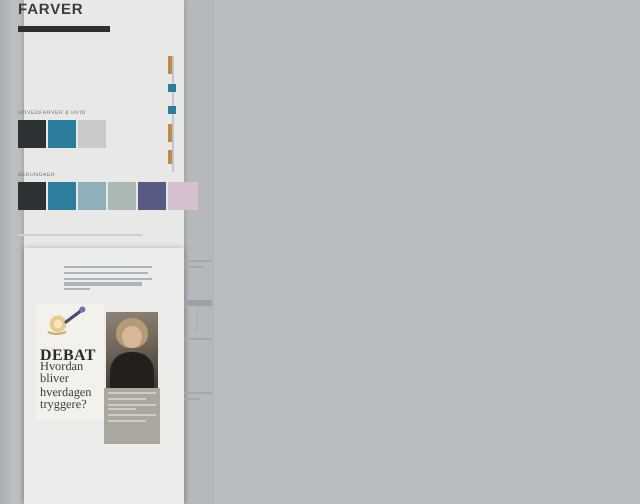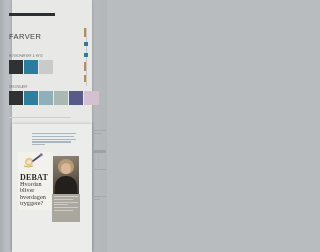--- a/index.html
+++ b/index.html
@@ -41,26 +41,26 @@
     position: absolute;
     left: 9px;
     top: 13px;
     width: 46px;
     height: 3px;
     background: #2c3033;
   }
   .page-title {
     position: absolute;
     left: 9px;
-    top: 32px;
+    top: 0;
     font-size: 7.5px;
     letter-spacing: 0.4px;
     color: #3a3d40;
     font-family: "Liberation Sans", sans-serif;
-    font-weight: 400;
+    font-weight: 700;
   }
 
   
   .sw-section { position: absolute; left: 9px; }
   .sw-label {
     font-size: 2.6px;
     letter-spacing: 0.28px;
     color: #6d7073;
     text-transform: uppercase;
     margin-bottom: 2px;

